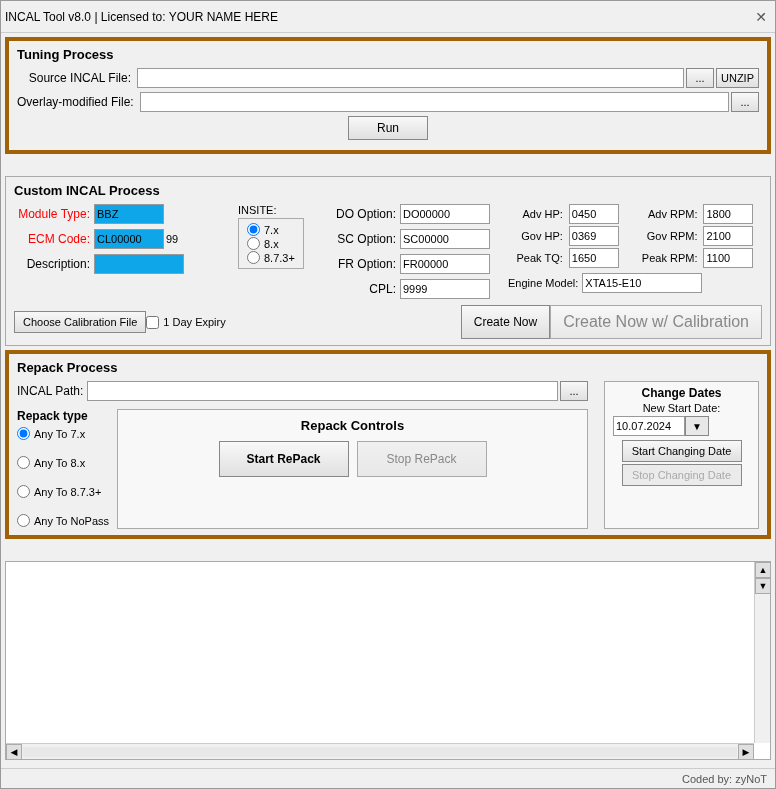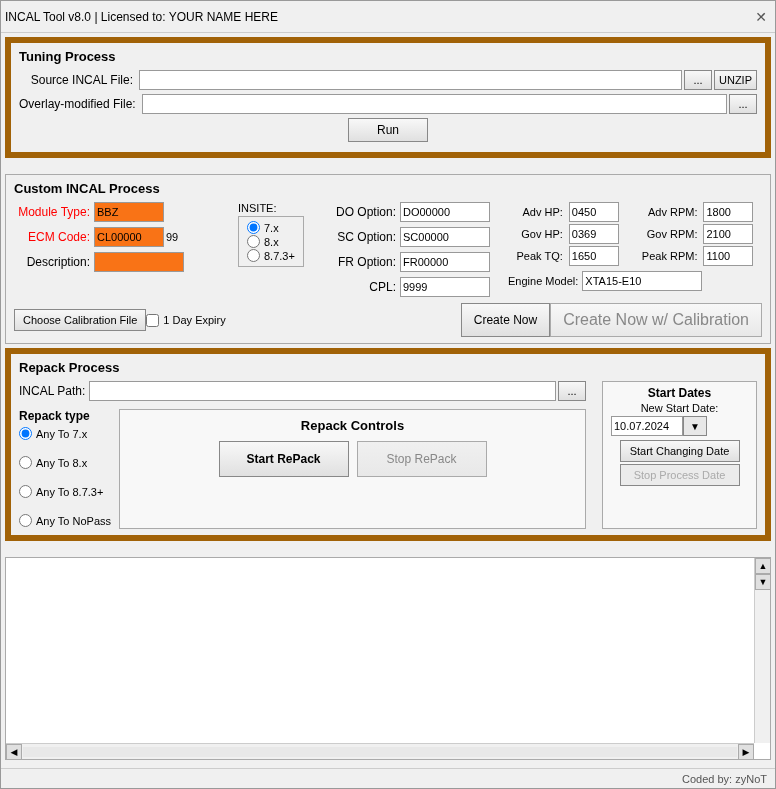--- a/index.html
+++ b/index.html
@@ -44,23 +44,23 @@
       color: #555;
     }
     .window-content {
       flex: 1;
       overflow: hidden;
       display: flex;
       flex-direction: column;
       padding: 4px;
     }
     .section {
-      border: 6px solid #a16207;
-      background: #f0f0f0;
-      margin-bottom: 16px;
+      border: 4px solid #a16207;
+      background: #f0f0f0;
+      margin-bottom: 22px;
       padding: 6px 8px;
       position: relative;
     }
     .section-title {
       font-weight: bold;
       font-size: 13px;
       margin-bottom: 6px;
       color: #000;
     }
     .form-row {
@@ -125,21 +125,21 @@
     .field-label-black {
       color: #000;
       text-align: right;
       padding-right: 4px;
       font-size: 12px;
       min-width: 80px;
     }
     .field-input {
       height: 20px;
       border: 1px solid #999;
-      background: #f97316;
+      background: #0ea5e9;
       padding: 0 2px;
       font-size: 11px;
     }
     .radio-group { display: flex; flex-direction: column; gap: 16px; padding: 2px 0; justify-content: center; }
     .radio-row { display: flex; align-items: center; gap: 4px; font-size: 11px; }
     .insite-label { font-size: 11px; color: #000; margin-bottom: 2px; }
     .insite-box {
       border: 1px solid #aaa;
       padding: 4px 8px;
       display: inline-flex;
@@ -444,28 +444,28 @@
               <div class="repack-controls-title">Repack Controls</div>
               <div class="repack-btns">
                 <button class="start-btn">Start RePack</button>
                 <button class="stop-btn">Stop RePack</button>
               </div>
             </div>
           </div>
         </div>
 
         <div class="change-dates-box" style="min-width:155px;">
-          <div class="change-dates-title">Start Dates</div>
+          <div class="change-dates-title">Change Dates</div>
           <div class="new-start-label">New Start Date:</div>
           <div class="date-row">
             <input type="text" class="date-input" value="10.07.2024" style="">
             <button class="date-btn" style="font-size:10px;">▼</button>
           </div>
           <button class="date-ctrl-btn">Start Changing Date</button>
-          <button class="date-ctrl-btn disabled">Stop Process Date</button>
+          <button class="date-ctrl-btn disabled">Stop Changing Date</button>
         </div>
       </div>
     </div>
 
     <div class="bottom-content-area">
       <div class="scrollbar-v">
         <div class="scroll-up">▲</div>
         <div style="flex:1;"></div>
         <div class="scroll-down">▼</div>
       </div>

